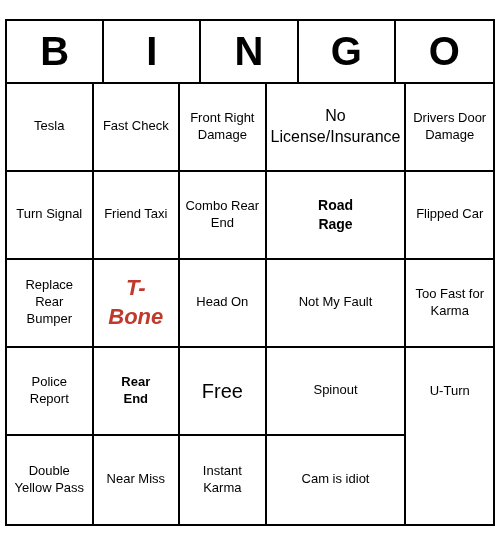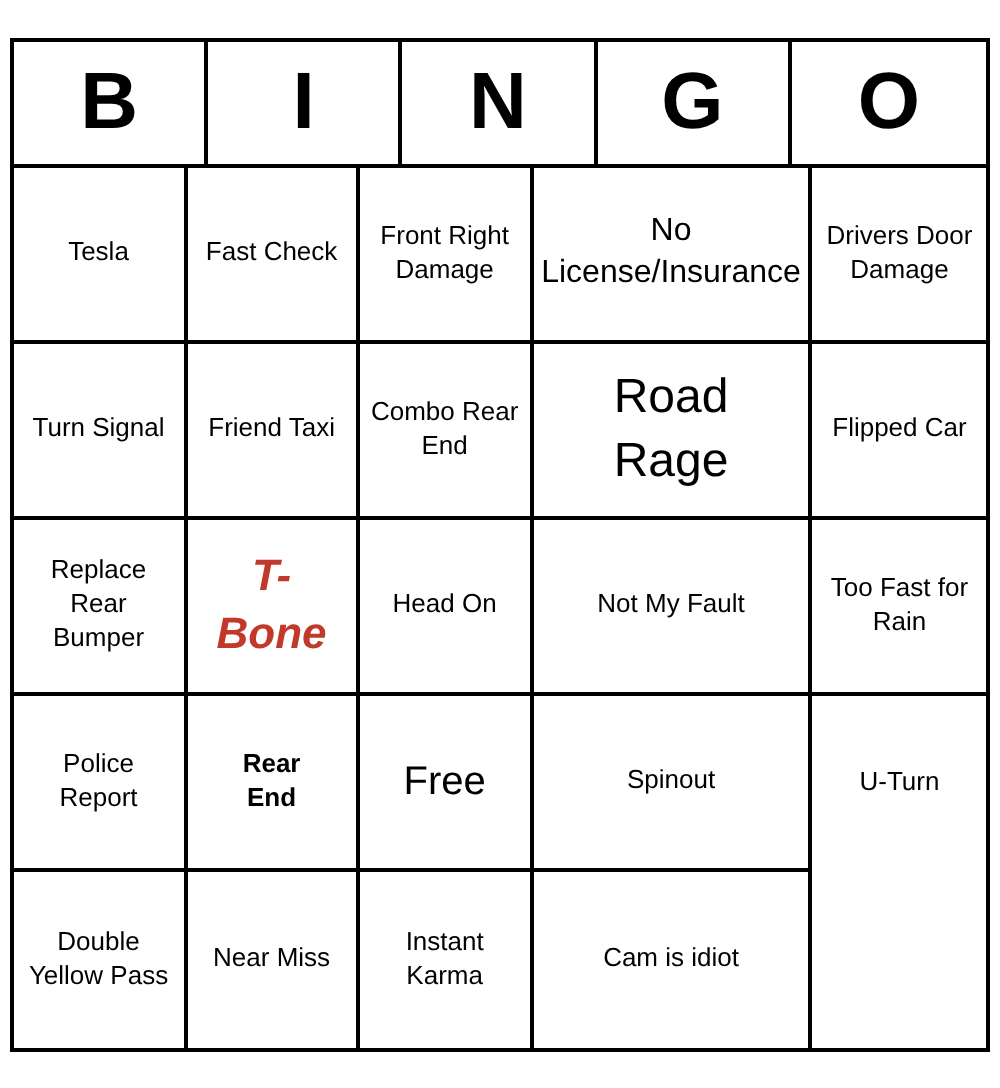--- a/index.html
+++ b/index.html
@@ -62,22 +62,22 @@
       font-style: italic;
     }
     .cell-free {
       font-size: 20px;
       font-weight: normal;
     }
     .cell-small {
       font-size: 16px;
     }
     .cell-road-rage {
-      font-size: 24px;
-      font-weight: normal;
+      font-size: 14px;
+      font-weight: bold;
     }
     .cell-rear-end-big {
       font-size: 13px;
       font-weight: bold;
     }
   </style>
 </head>
 <body>
 
 <div class="bingo-card">
@@ -125,21 +125,21 @@
       <div class="bingo-cell">
         <span class="cell-tbone">T-<br>Bone</span>
       </div>
       <div class="bingo-cell">
         <span>Head On</span>
       </div>
       <div class="bingo-cell">
         <span>Not My Fault</span>
       </div>
       <div class="bingo-cell">
-        <span>Too Fast for Rain</span>
+        <span>Too Fast for Karma</span>
       </div>
       <div class="bingo-cell">
         <span>Police Report</span>
       </div>
       <div class="bingo-cell">
         <span class="cell-rear-end-big">Rear<br>End</span>
       </div>
       <div class="bingo-cell">
         <span class="cell-free">Free</span>
       </div>

